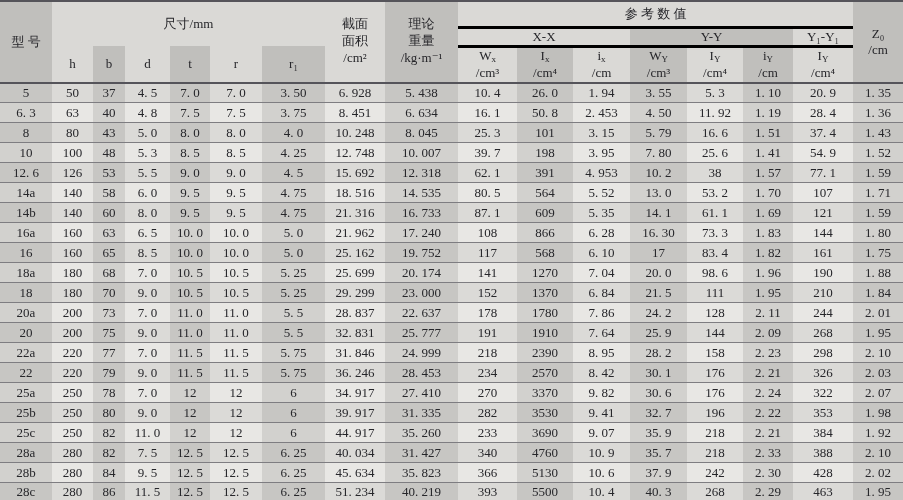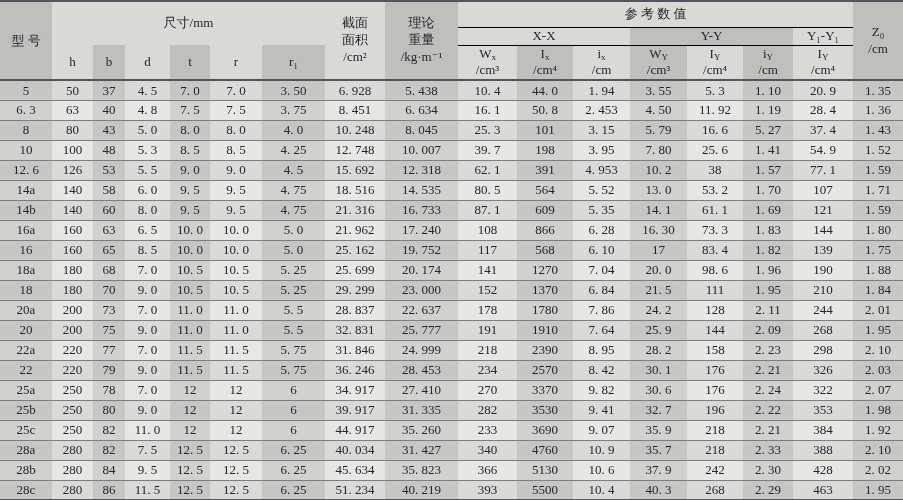--- a/index.html
+++ b/index.html
@@ -14,21 +14,21 @@
     border-bottom:2px solid #55545a;
   }
   th,td{padding:0 2px;text-align:center;vertical-align:middle;font-weight:normal;overflow:hidden;white-space:nowrap;}
   thead th{font-size:13px;line-height:1.25;}
   thead tr.ra{height:26px;}
   thead tr.rb{height:18px;}
   thead tr.rc{height:31px;}
   thead th.three{line-height:1.3;font-size:13px;}
   .hl{background:#dad9d6;}
   .hg{background:#c0bfbc;}
-  .bb{border-bottom:1px solid #000000;}
+  .bb{border-bottom:3px solid #000000;}
   tbody td{font-size:13px;border-top:1px solid #7e7d81;}
   tbody tr{height:20px;}
   tbody tr:first-child td{border-top:2px solid #55545a;}
   tbody td.l{background:#e8e7e4;}
   tbody td.g{background:#d2d1ce;}
   tbody tr.dk td.l{background:#dbdad7;}
   tbody tr.dk td.g{background:#c7c6c3;}
   sub{font-size:9px;vertical-align:-2px;line-height:0;}
 </style>
 </head>
@@ -89,21 +89,21 @@
         <td class="g">5</td>
         <td class="l">50</td>
         <td class="g">37</td>
         <td class="l">4. 5</td>
         <td class="g">7. 0</td>
         <td class="l">7. 0</td>
         <td class="g">3. 50</td>
         <td class="l">6. 928</td>
         <td class="g">5. 438</td>
         <td class="l">10. 4</td>
-        <td class="g">44. 0</td>
+        <td class="g">26. 0</td>
         <td class="l">1. 94</td>
         <td class="g">3. 55</td>
         <td class="l">5. 3</td>
         <td class="g">1. 10</td>
         <td class="l">20. 9</td>
         <td class="g">1. 35</td>
       </tr>
       <tr>
         <td class="g">6. 3</td>
         <td class="l">63</td>
@@ -131,21 +131,21 @@
         <td class="g">8. 0</td>
         <td class="l">8. 0</td>
         <td class="g">4. 0</td>
         <td class="l">10. 248</td>
         <td class="g">8. 045</td>
         <td class="l">25. 3</td>
         <td class="g">101</td>
         <td class="l">3. 15</td>
         <td class="g">5. 79</td>
         <td class="l">16. 6</td>
-        <td class="g">5. 27</td>
+        <td class="g">1. 51</td>
         <td class="l">37. 4</td>
         <td class="g">1. 43</td>
       </tr>
       <tr>
         <td class="g">10</td>
         <td class="l">100</td>
         <td class="g">48</td>
         <td class="l">5. 3</td>
         <td class="g">8. 5</td>
         <td class="l">8. 5</td>
@@ -246,21 +246,21 @@
         <td class="l">10. 0</td>
         <td class="g">5. 0</td>
         <td class="l">25. 162</td>
         <td class="g">19. 752</td>
         <td class="l">117</td>
         <td class="g">568</td>
         <td class="l">6. 10</td>
         <td class="g">17</td>
         <td class="l">83. 4</td>
         <td class="g">1. 82</td>
-        <td class="l">139</td>
+        <td class="l">161</td>
         <td class="g">1. 75</td>
       </tr>
       <tr>
         <td class="g">18a</td>
         <td class="l">180</td>
         <td class="g">68</td>
         <td class="l">7. 0</td>
         <td class="g">10. 5</td>
         <td class="l">10. 5</td>
         <td class="g">5. 25</td>

